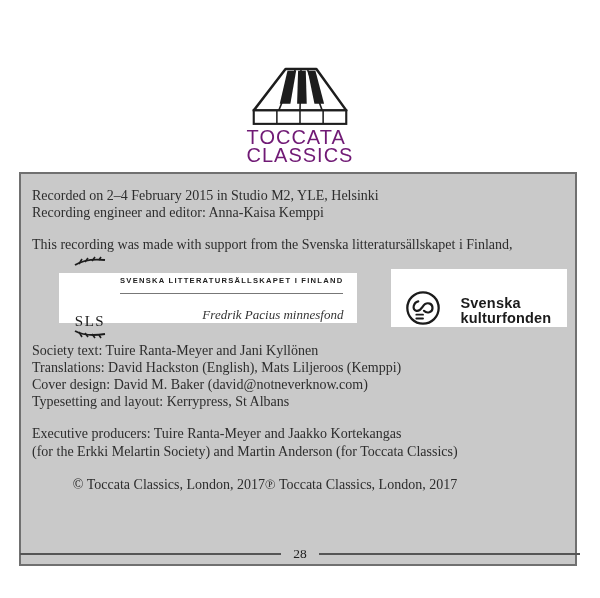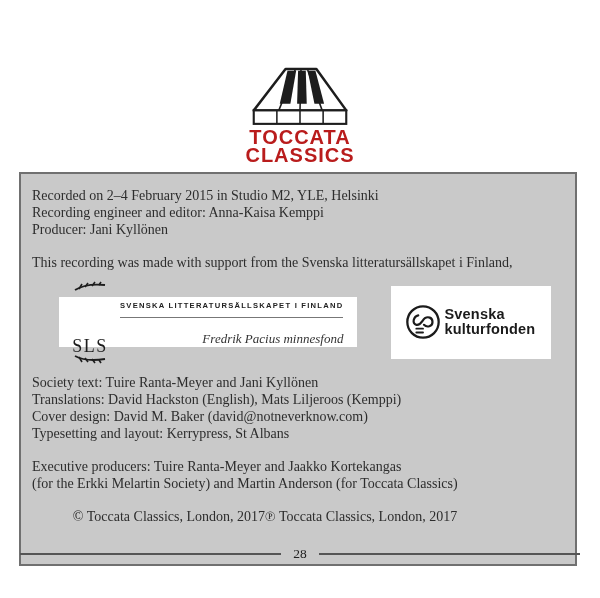--- a/index.html
+++ b/index.html
@@ -15,23 +15,23 @@
     width:600px;height:598px;background:#ffffff;position:relative;overflow:hidden;
     font-family:"Liberation Serif", serif;color:var(--text);
   }
   
   .toccata-logo{
     position:absolute;top:62px;left:0;right:0;
     display:flex;flex-direction:column;align-items:center;
   }
   .toccata-logo svg{display:block;}
   .toccata-wordmark{
-    margin-top:2px;text-align:center;
+    margin-top:2px;text-align:left;
     font-family:"Liberation Sans", sans-serif;
-    font-size:20px;line-height:18px;letter-spacing:1px;color:#b91c1c;font-weight:bold;
+    font-size:20px;line-height:18px;letter-spacing:1px;color:#701a75;
   }
   
   .credits-panel{
     position:absolute;left:19px;top:172px;width:558px;height:394px;
     box-sizing:border-box;border:2px solid var(--box-border);
     background:var(--box-bg);
     padding:9px 10px 0 11px;
     font-size:14px;line-height:17.2px;
   }
   .para{margin:4px 0 15px 0;}
@@ -41,36 +41,36 @@
   .logos-row{
     display:flex;align-items:center;gap:34px;
     margin:2px 0 15px 0;padding-left:27px;
   }
   .sls-box{
     background:var(--white);height:50px;box-sizing:border-box;
     display:flex;align-items:center;gap:9px;padding:0 14px 0 10px;
   }
   .sls-emblem{display:flex;flex-direction:column;align-items:center;width:42px;}
   .sls-abbr{
-    font-family:"Liberation Serif", serif;font-size:18px;letter-spacing:1.5px;
+    font-family:"Liberation Serif", serif;font-size:15px;letter-spacing:1.5px;
     color:var(--ink);line-height:14px;margin-top:47px;
   }
   .sls-text{display:flex;flex-direction:column;text-align:right;}
   .sls-name{
     font-family:"Liberation Sans", sans-serif;font-weight:bold;
     font-size:7.6px;letter-spacing:1.25px;color:#222;white-space:nowrap;
     border-bottom:0.8px solid #777;padding-bottom:3px;
   }
   .sls-sub{
     font-family:"Liberation Serif", serif;font-style:italic;font-size:13px;
     color:#333;margin-top:12px;
   }
   .kf-box{
-    background:var(--white);height:73px;box-sizing:border-box;
-    display:flex;align-items:center;gap:2px;padding:0 16px 0 13px;
+    background:var(--white);height:58px;box-sizing:border-box;
+    display:flex;align-items:flex-end;gap:18px;padding:0 16px 0 13px;
   }
   .kf-text{
     font-family:"Liberation Sans", sans-serif;font-weight:bold;
     font-size:14.5px;line-height:15.5px;color:#1b1b1b;letter-spacing:0.2px;
   }
   
   .copyright-row{display:flex;margin-top:16px;white-space:nowrap;text-align:right;}
   .copyright-row .c-left{width:233px;flex:0 0 auto;}
   
   .footer{
@@ -103,21 +103,20 @@
       <div>TOCCATA</div>
       <div>CLASSICS</div>
     </div>
   </div>
 
   <div class="credits-panel">
 
     <div class="para">
       <div>Recorded on 2–4 February 2015 in Studio M2, YLE, Helsinki</div>
       <div>Recording engineer and editor: Anna-Kaisa Kemppi</div>
-      <div>Producer: Jani Kyllönen</div>
     </div>
 
     <div class="para">
       <div>This recording was made with support from the Svenska litteratursällskapet i Finland,</div>
     </div>
 
     <div class="logos-row">
 
       <div class="sls-box">
         <div class="sls-emblem">

